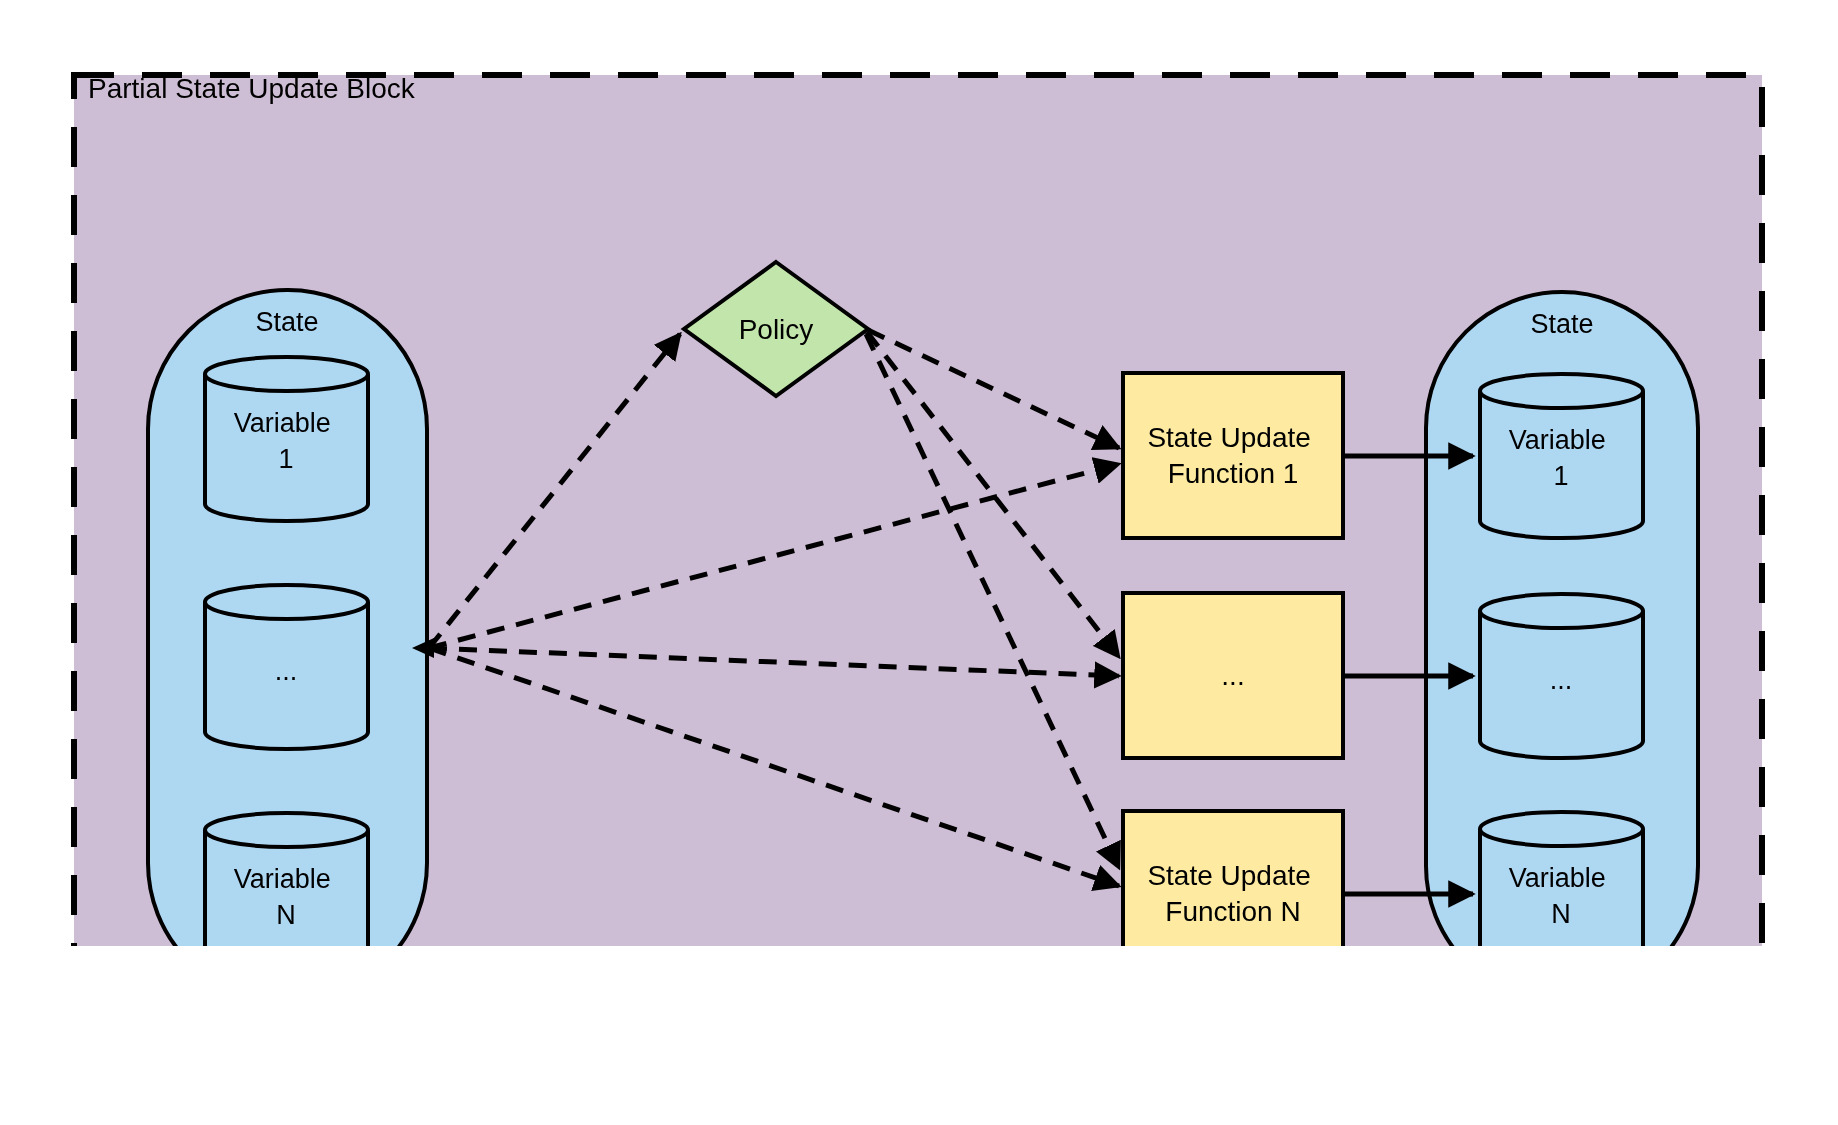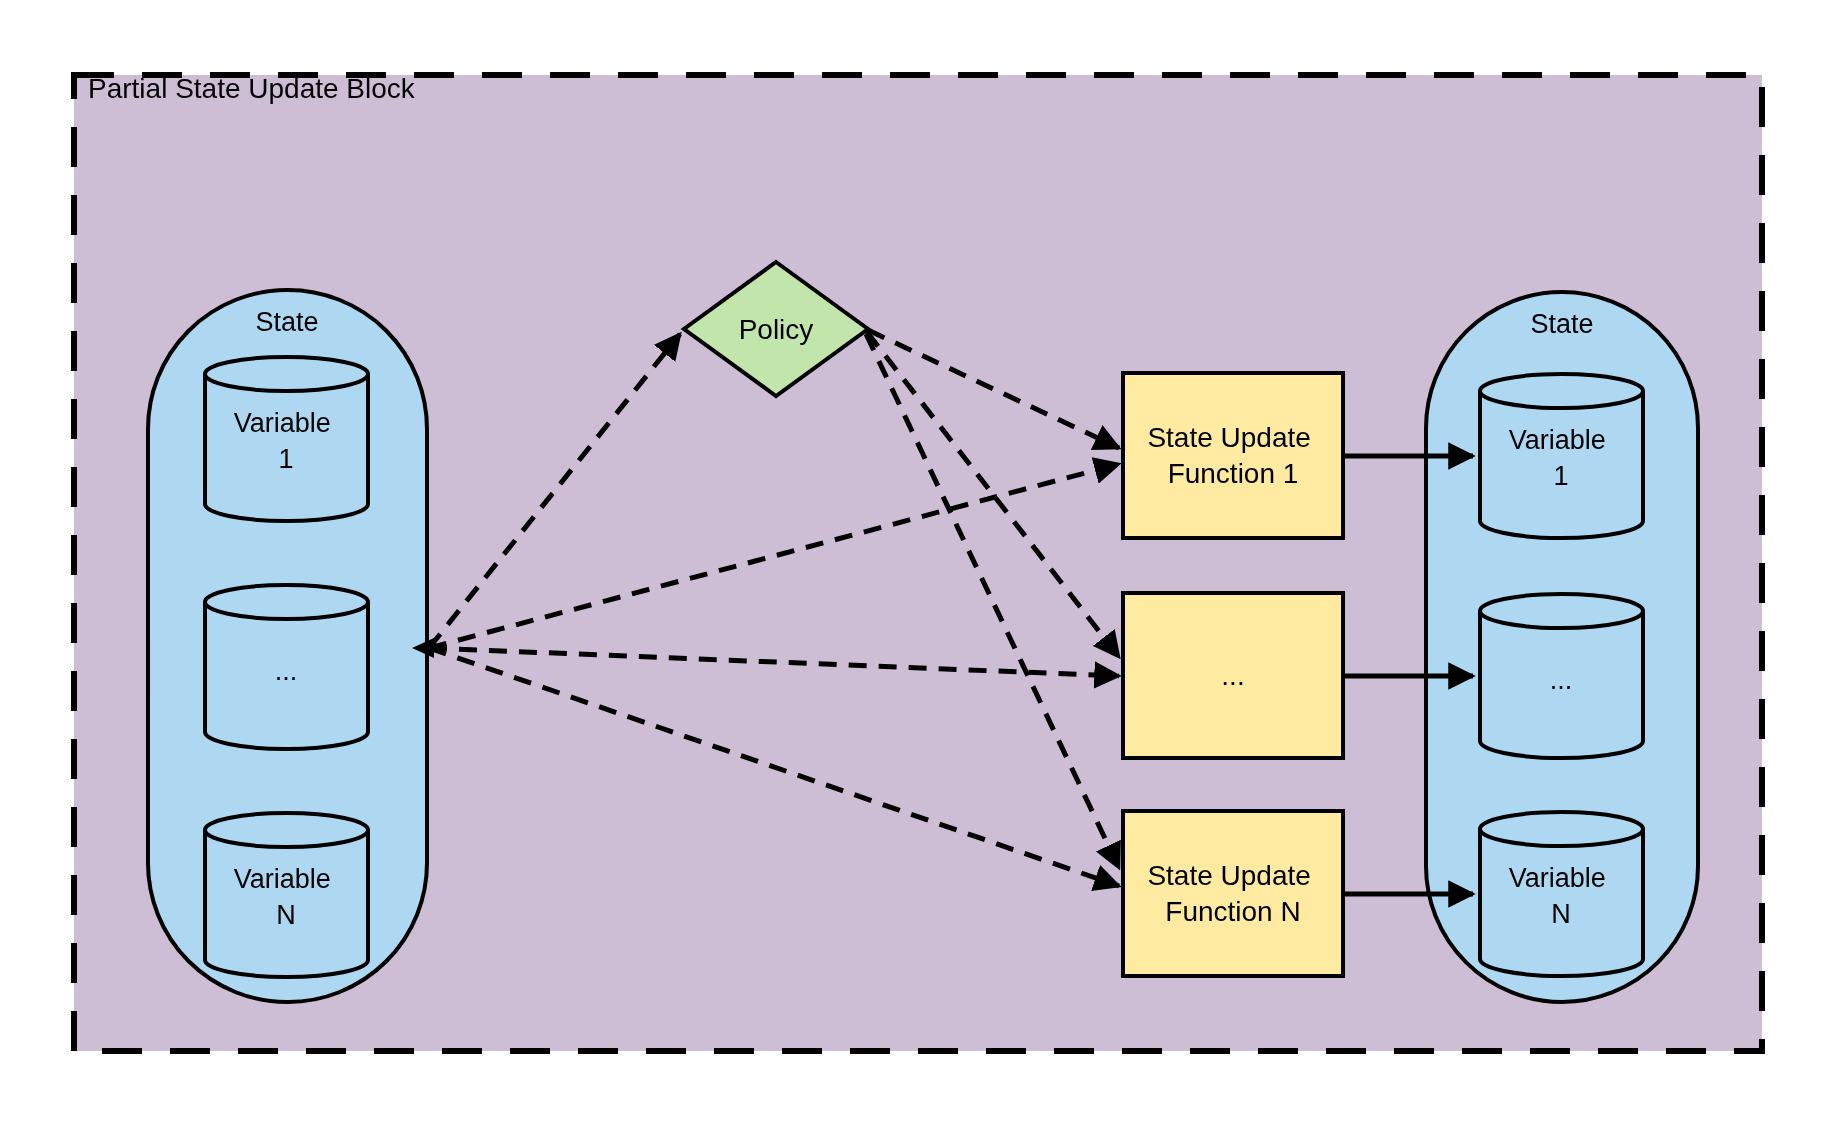--- a/index.html
+++ b/index.html
@@ -1,17 +1,17 @@
 <!DOCTYPE html>
 <html><head>
 <meta charset="utf-8">
 <style>
   html, body { margin: 0; padding: 0; background: #ffffff; }
   .page {
-    width: 1838px; height: 1125px; position: relative;
+    width: 1838px; height: 946px; position: relative;
     font-family: "Liberation Sans", sans-serif;
     background: #ffffff;
   }
   svg text {
     font-family: "Liberation Sans", sans-serif;
     fill: #000000;
   }
   .shape { stroke: #000000; stroke-width: 4; }
   .cyl-arc { stroke: #000000; stroke-width: 4; fill: none; }
   .connector-dashed {

